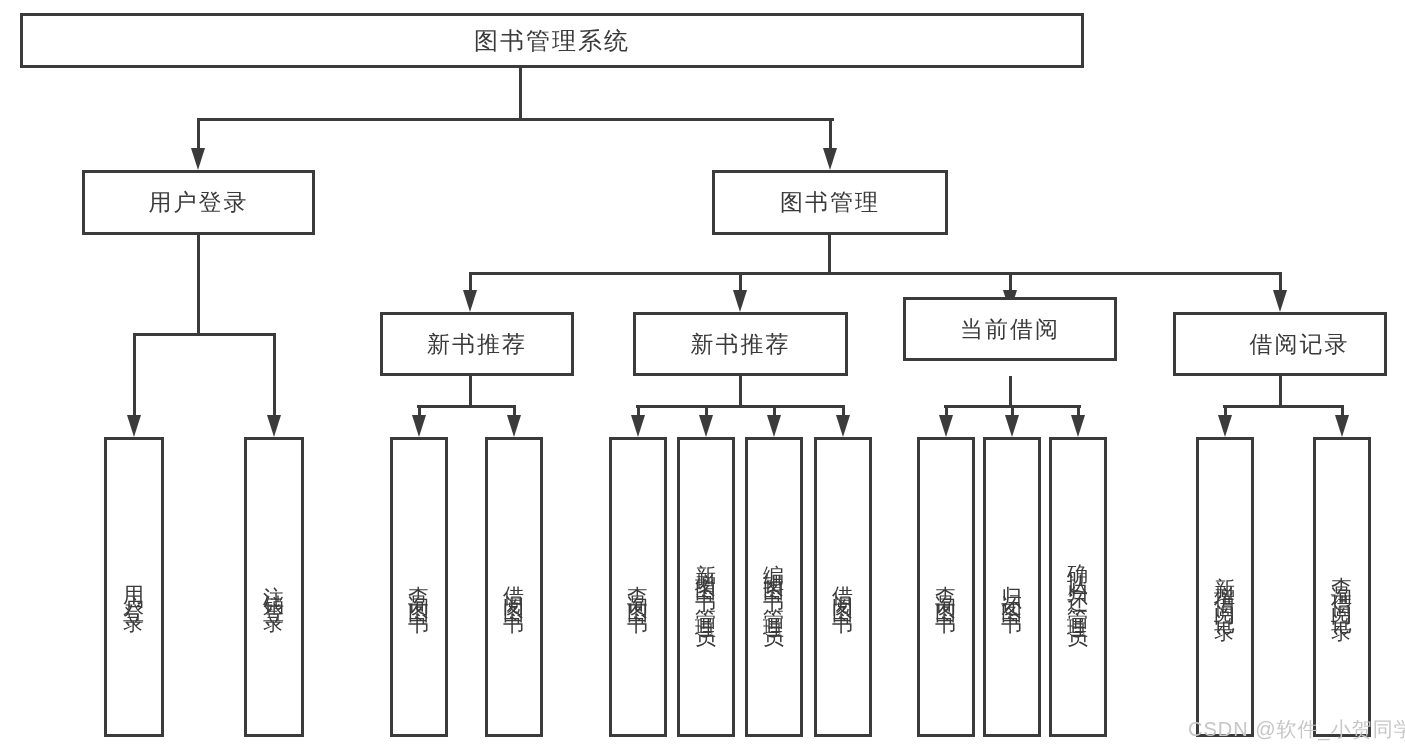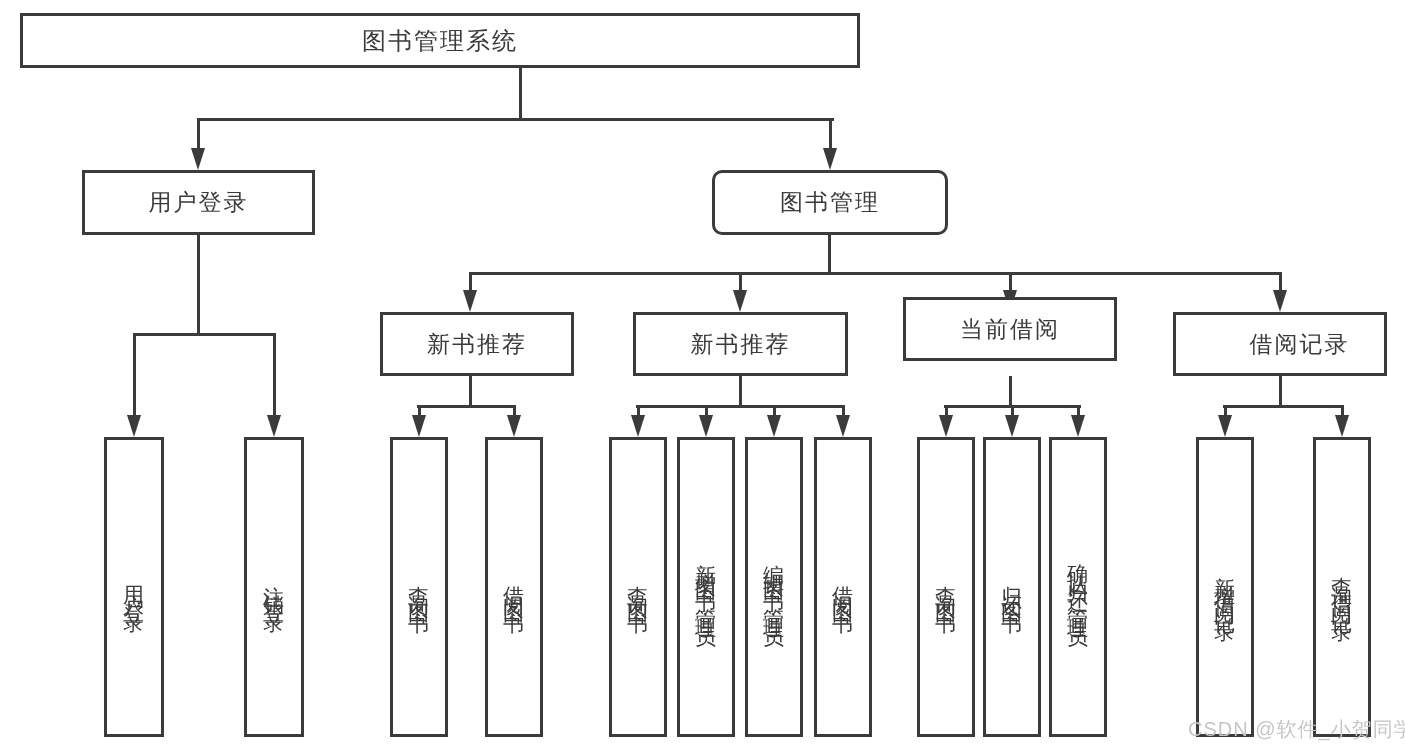--- a/index.html
+++ b/index.html
@@ -36,31 +36,31 @@
   .watermark{
     position:absolute;left:1188px;top:716px;
     font-size:20px;color:var(--watermark);letter-spacing:1px;white-space:nowrap;
   }
 </style>
 </head>
 <body>
 
 <div class="canvas">
 
-  <div class="box lvl1" style="left:20px;top:13px;width:840px;height:55px;">图书管理系统</div>
+  <div class="box lvl1" style="left:20px;top:13px;width:1064px;height:55px;">图书管理系统</div>
 
   <div class="line" style="left:519px;top:68px;width:3px;height:53px;"></div>
   <div class="line" style="left:197px;top:118px;width:637px;height:3px;"></div>
   <div class="line" style="left:197px;top:118px;width:3px;height:32px;"></div>
   <div class="arrow" style="left:191px;top:148px;"></div>
   <div class="line" style="left:829px;top:118px;width:3px;height:32px;"></div>
   <div class="arrow" style="left:823px;top:148px;"></div>
 
   <div class="box lvl2" style="left:82px;top:170px;width:233px;height:65px;">用户登录</div>
-  <div class="box lvl2" style="left:712px;top:170px;width:236px;height:65px;border-radius:10px;">图书管理</div>
+  <div class="box lvl2" style="left:712px;top:170px;width:236px;height:65px;">图书管理</div>
 
   <div class="line" style="left:197px;top:235px;width:3px;height:101px;"></div>
   <div class="line" style="left:133px;top:333px;width:143px;height:3px;"></div>
   <div class="line" style="left:133px;top:333px;width:3px;height:84px;"></div>
   <div class="arrow" style="left:127px;top:415px;"></div>
   <div class="line" style="left:273px;top:333px;width:3px;height:84px;"></div>
   <div class="arrow" style="left:267px;top:415px;"></div>
 
   <div class="line" style="left:828px;top:235px;width:3px;height:40px;"></div>
   <div class="line" style="left:469px;top:272px;width:813px;height:3px;"></div>

